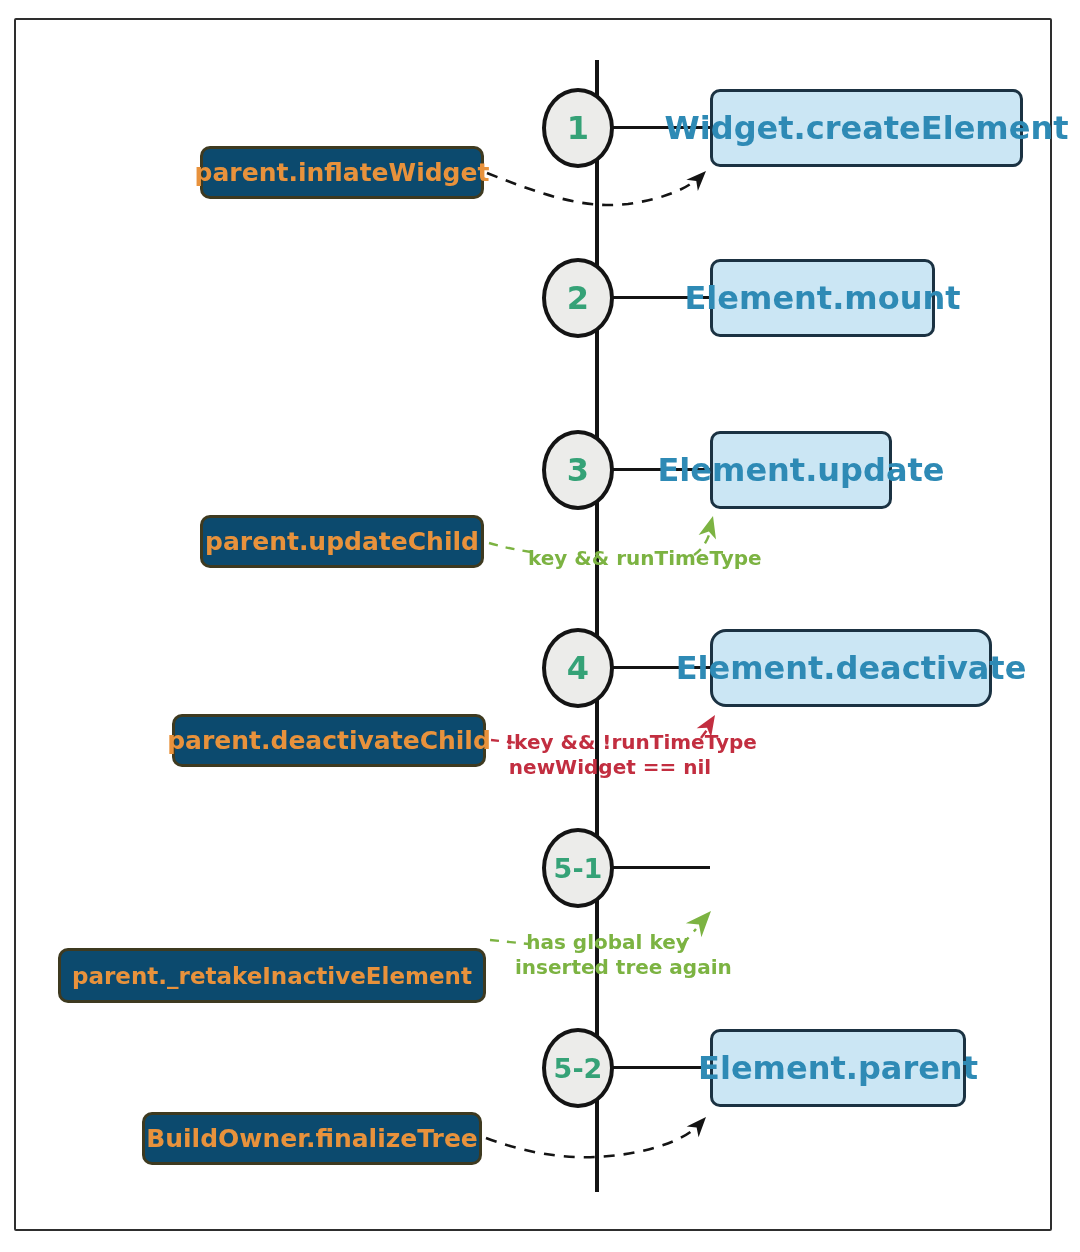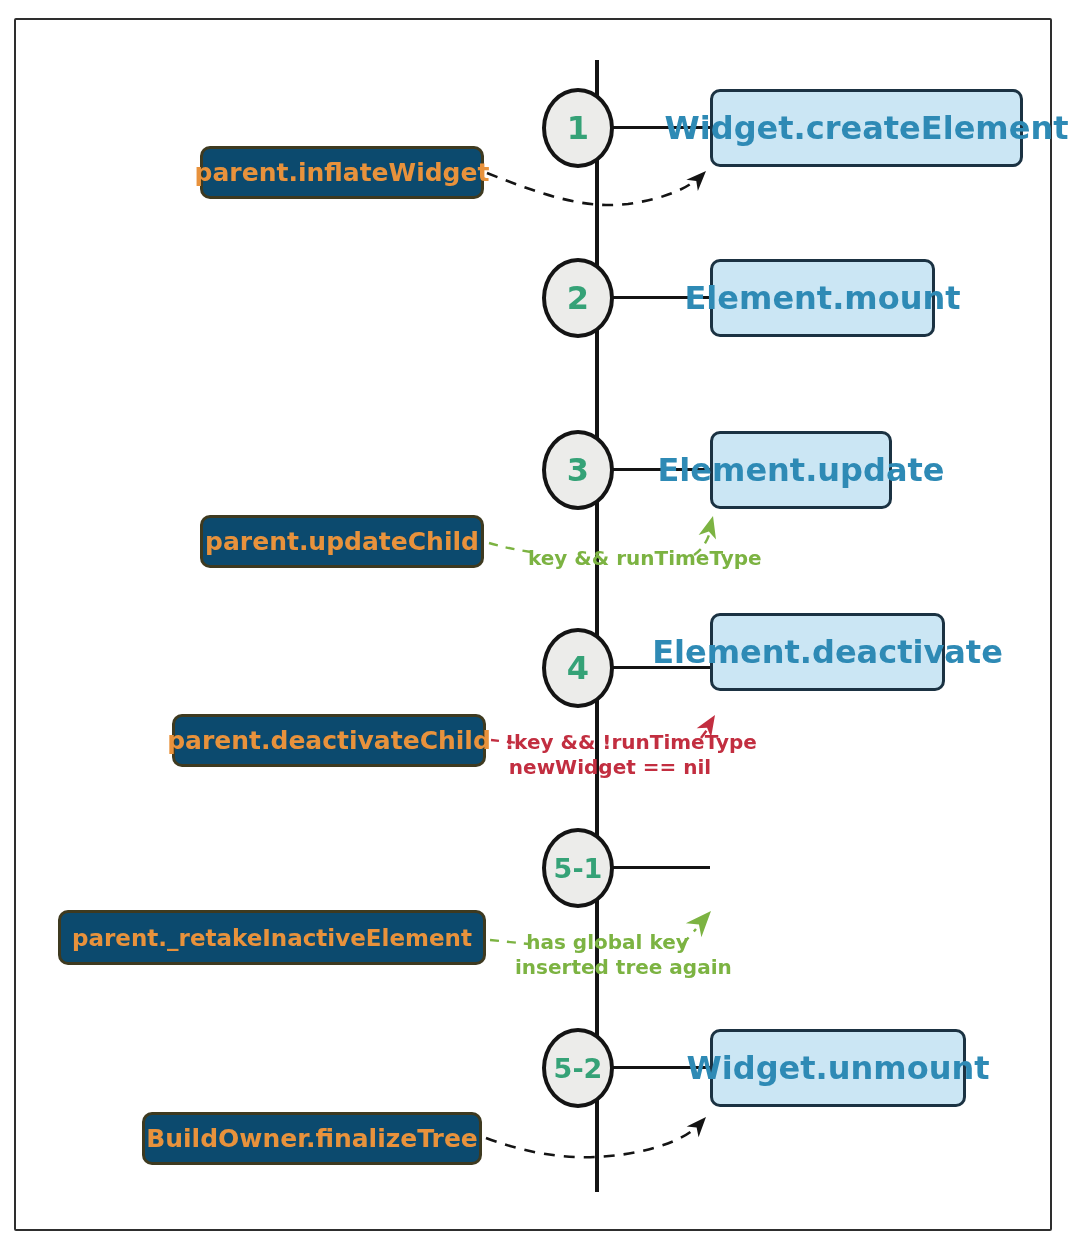--- a/index.html
+++ b/index.html
@@ -31,33 +31,33 @@
   .c5{top:828px;font-size:27px;} .c6{top:1028px;font-size:27px;}
   .mbox{
     position:absolute;left:710px;height:78px;border-radius:10px;
     background:#cbe6f4;border:3px solid #1b3242;box-sizing:border-box;
     display:flex;align-items:center;justify-content:center;
     color:#2e8ab5;font-weight:bold;font-size:32px;white-space:nowrap;
   }
   .m1{top:89px;width:313px;}
   .m2{top:259px;width:225px;}
   .m3{top:431px;width:182px;}
-  .m4{top:613px;width:235px;}
+  .m4{top:629px;width:282px;border-radius:16px;}
   .m5{top:829px;width:252px;}
   .m6{top:1029px;width:256px;}
   .cbox{
     position:absolute;height:53px;border-radius:10px;
     background:#0c4a6e;border:3px solid #3e3a20;box-sizing:border-box;
     display:flex;align-items:center;justify-content:center;
     color:#e8923c;font-weight:bold;font-size:25px;white-space:nowrap;
   }
   .y1{left:200px;top:146px;width:284px;}
   .y2{left:200px;top:515px;width:284px;}
   .y3{left:172px;top:714px;width:314px;}
-  .y4{left:58px;top:910px;width:428px;height:55px;font-size:23px;}
+  .y4{left:58px;top:948px;width:428px;height:55px;font-size:23px;}
   .y5{left:142px;top:1112px;width:340px;}
   .ann{
     position:absolute;font-weight:bold;font-size:20px;line-height:25px;
     text-align:center;white-space:nowrap;
   }
   .ann-green{color:#7cb342;}
   .ann-red{color:#c22e40;}
   .a1{left:528px;top:546px;width:175px;}
   .a2{left:505px;top:730px;width:210px;}
   .a3{left:515px;top:930px;width:185px;}
@@ -102,21 +102,21 @@
   <div class="mbox m2">
       <span>Element.mount</span>
     </div>
   <div class="mbox m3">
       <span>Element.update</span>
     </div>
   <div class="mbox m4">
       <span>Element.deactivate</span>
     </div>
   <div class="mbox m6">
-      <span>Widget.unmount</span>
+      <span>Element.parent</span>
     </div>
 
   <div class="cbox y1">
       <span>parent.inflateWidget</span>
     </div>
   <div class="cbox y2">
       <span>parent.updateChild</span>
     </div>
   <div class="cbox y3">
       <span>parent.deactivateChild</span>

